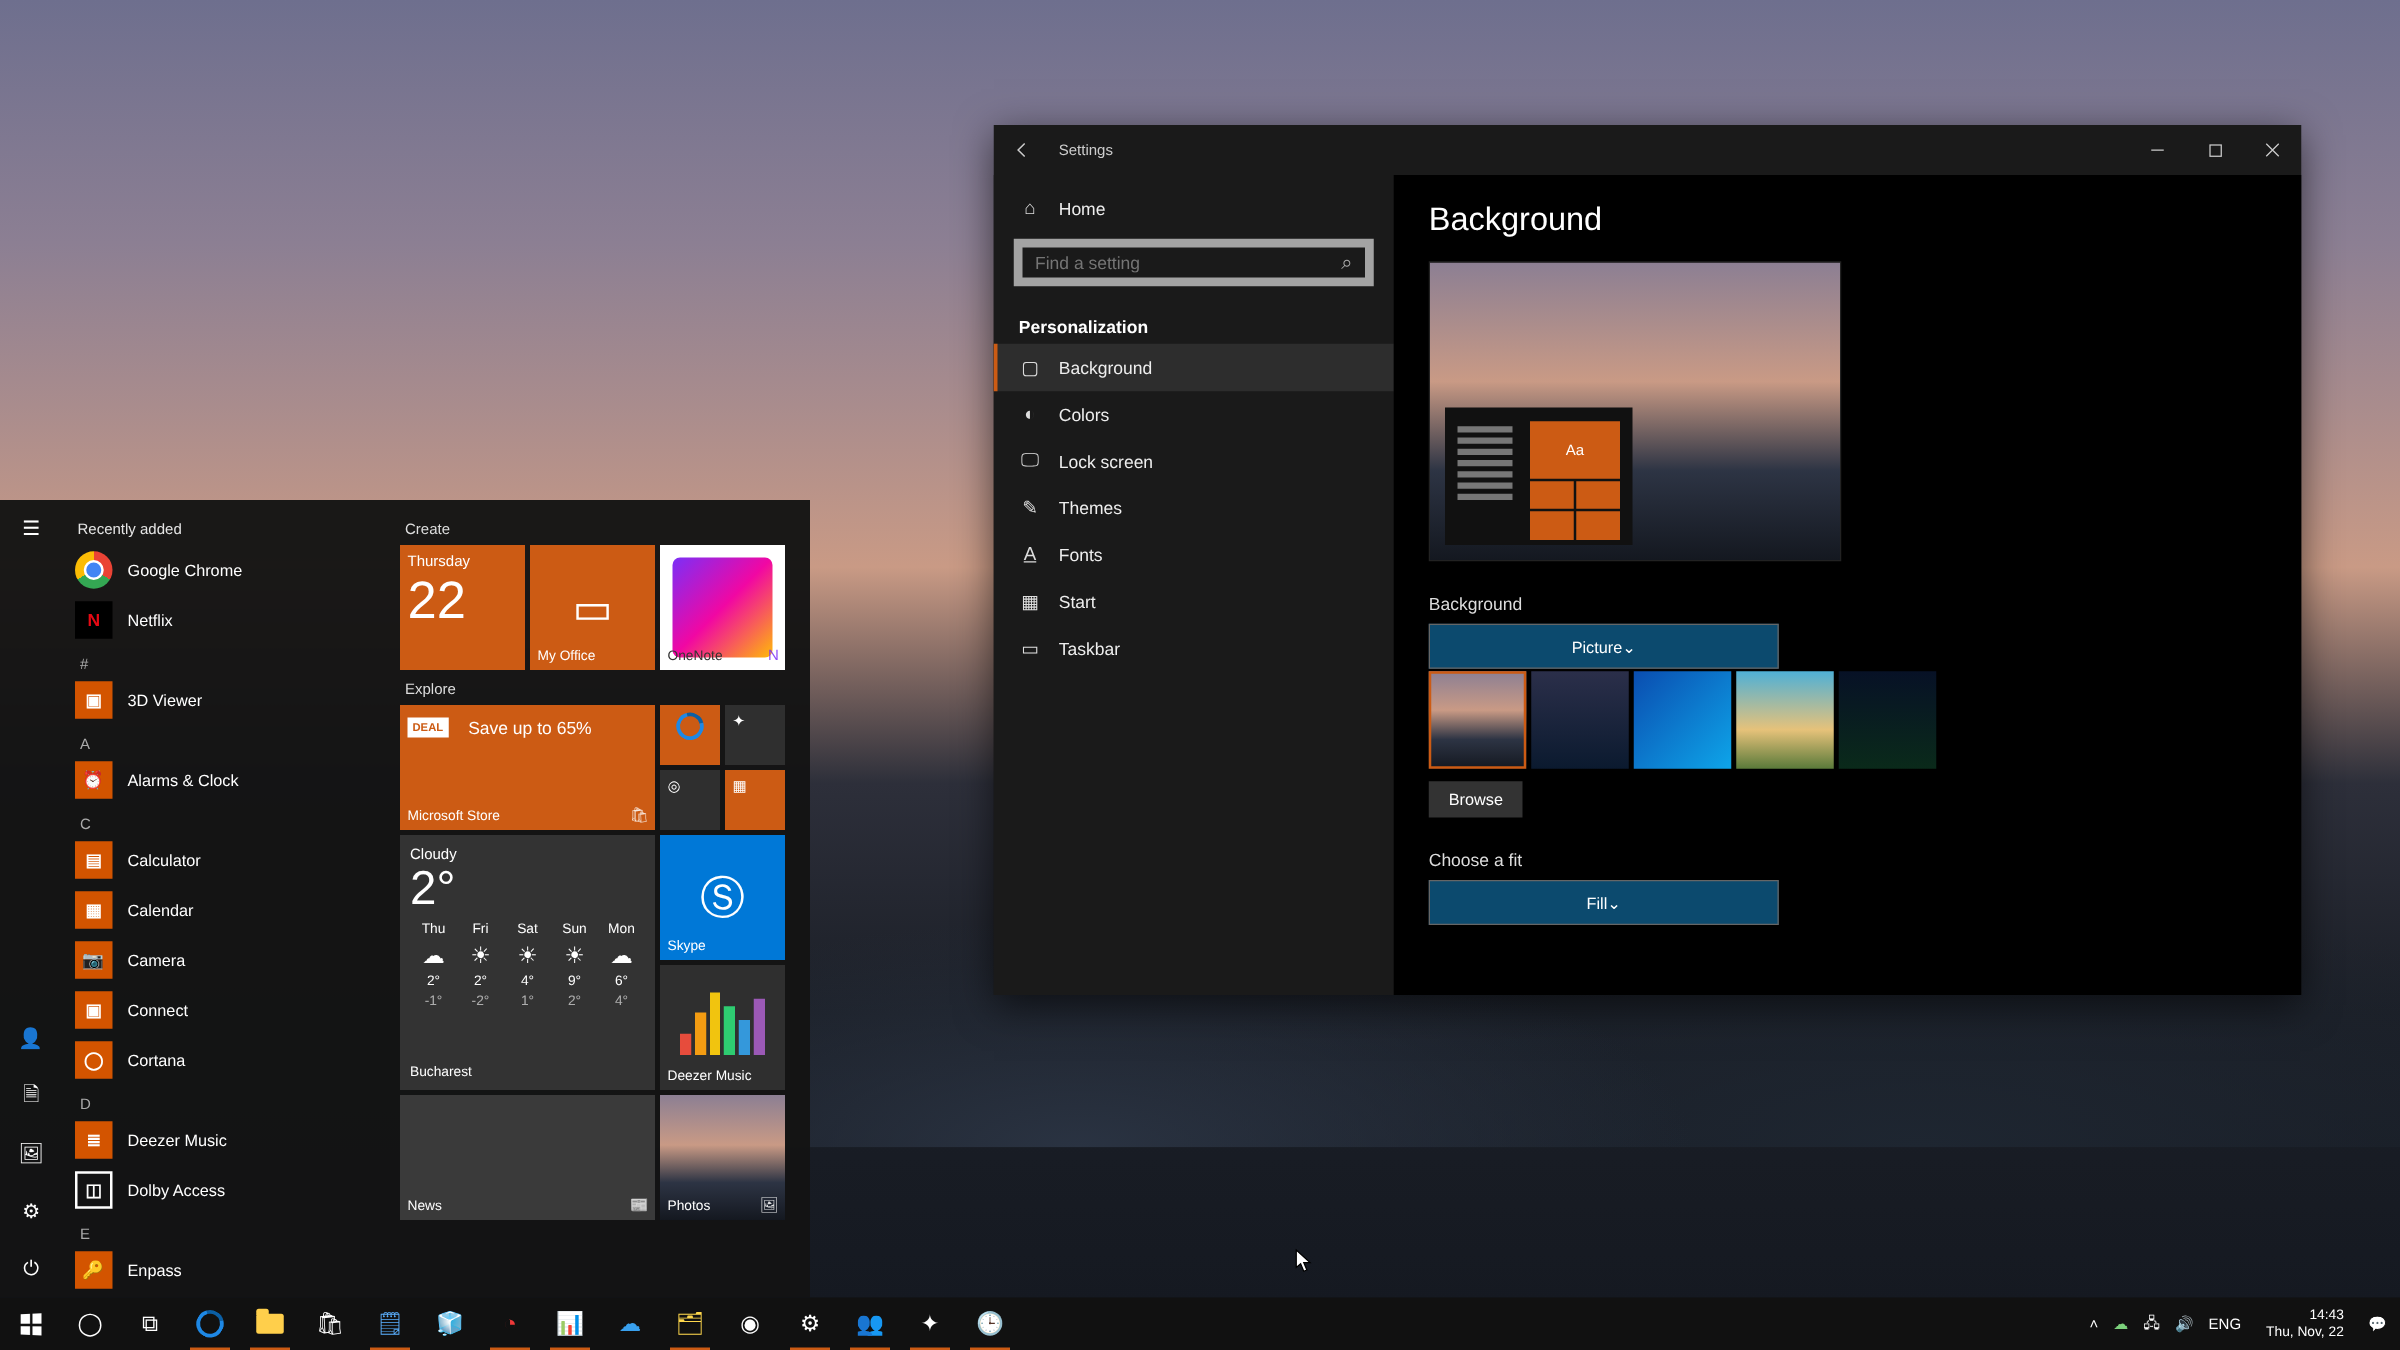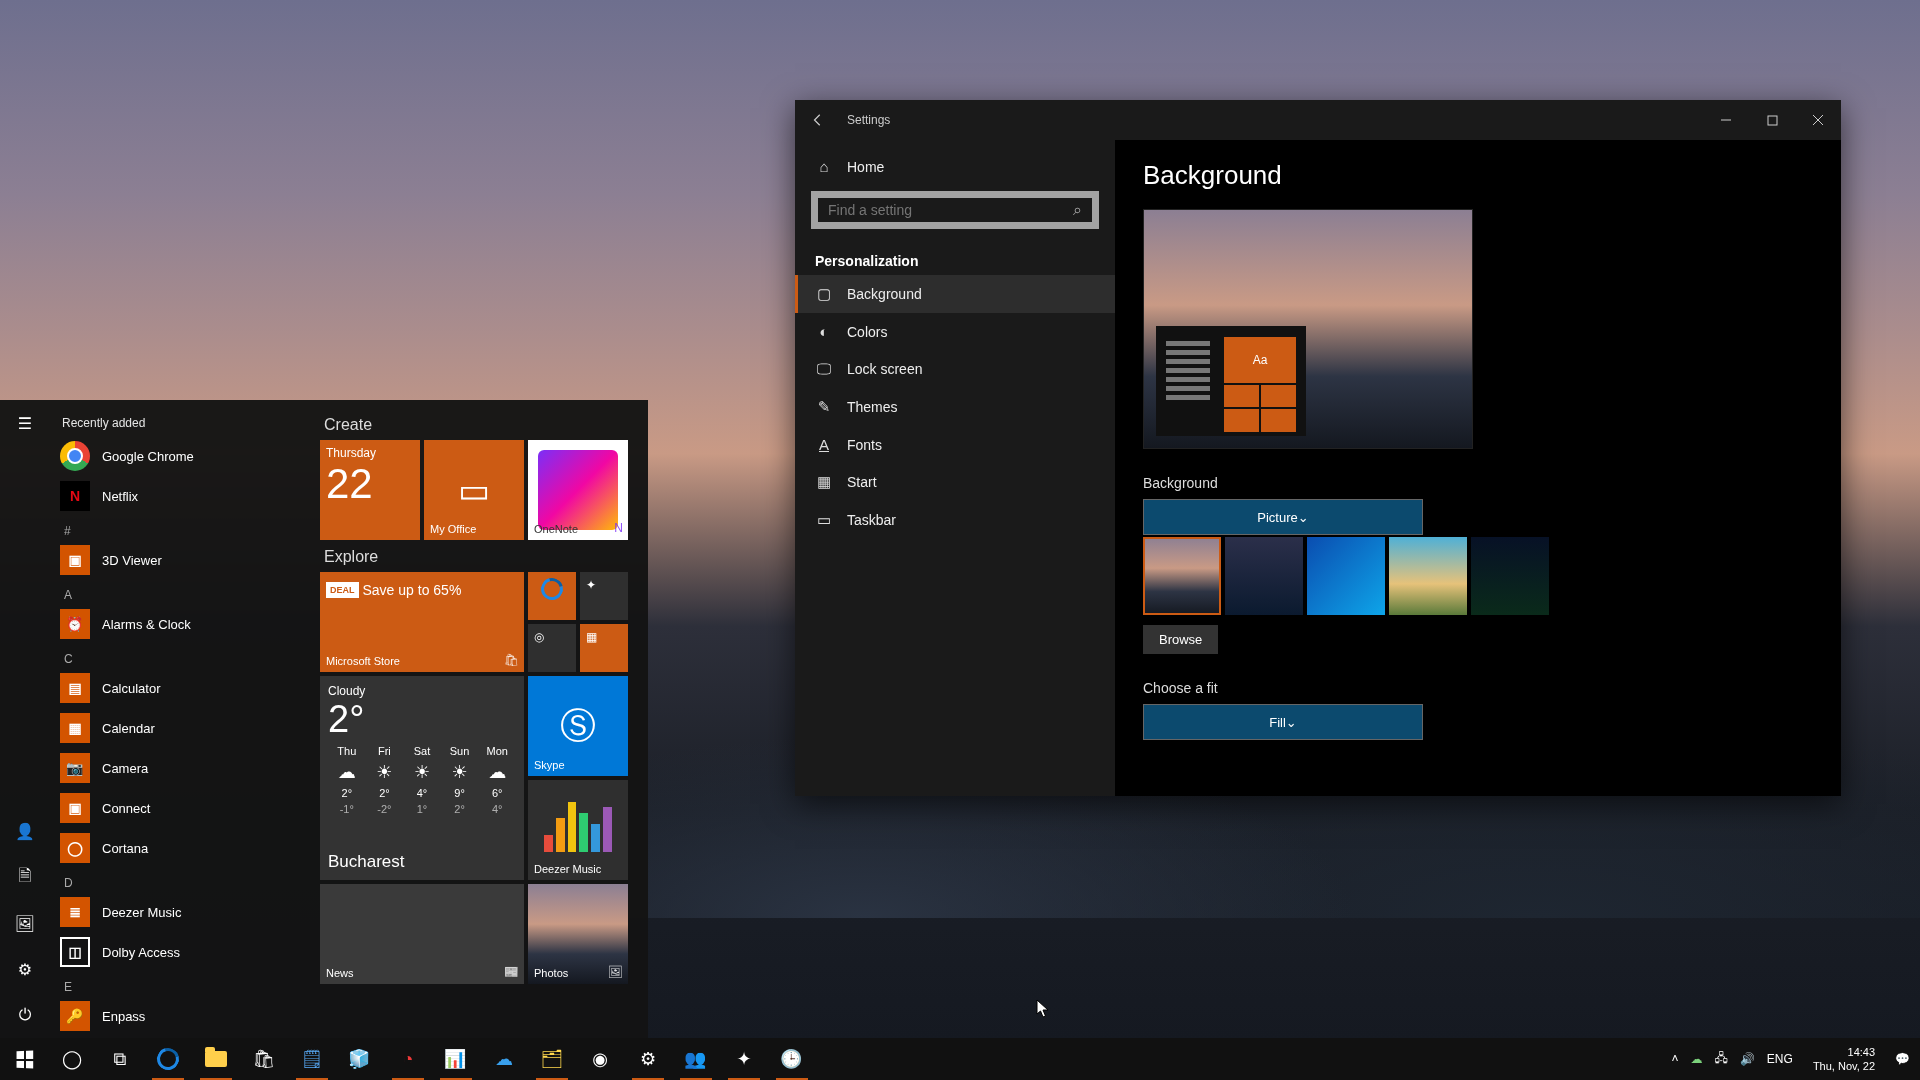--- a/index.html
+++ b/index.html
@@ -31,21 +31,21 @@
 .sm-heading { padding: 10px 12px 6px; font-size: 12px; color: #e5e5e5; }
 .sm-letter { padding: 8px 14px 2px; color: #aaa; font-size: 12px; }
 .sm-item { display:flex; align-items:center; gap: 12px; padding: 5px 10px; cursor:pointer; }
 .sm-ico { width: 30px; height: 30px; display:flex; align-items:center; justify-content:center; font-size:14px; font-weight:600; }
 .sq-orange { background:#d35400; color:#fff; }
 .sq-outline { border:2px solid #fff; color:#fff; }
 .chrome { background: conic-gradient(#ea4335 0 120deg, #34a853 120deg 240deg, #fbbc05 240deg 360deg); border-radius:50%; position:relative;}
 .chrome::after{content:"";position:absolute;inset:7px;background:#4285f4;border-radius:50%;border:2px solid #fff;}
 .netflix { background:#000; color:#e50914; font-weight:bold; }
 .sm-tiles { flex:1; padding: 8px 12px 0 0; }
-.tile-group-label { font-size: 16px; color:#ddd; padding: 8px 0 6px 4px; }
+.tile-group-label { font-size: 12px; color:#ddd; padding: 8px 0 6px 4px; }
 .tiles { display:flex; flex-wrap:wrap; gap:4px; }
 .tile { position:relative; background:#cc5b14; color:#fff; font-size:12px; padding:6px; overflow:hidden;}
 .tile.med { width:100px; height:100px; }
 .tile.small { width:48px; height:48px; }
 .tile.wide { width:204px; height:100px; }
 .tile.dark { background:#2f2f2f; }
 .tile.blue { background:#0078d7; }
 .tile.weather { background:#333; width:204px; height:204px; display:flex; flex-direction:column; padding:8px;}
 .tile .caption { position:absolute; left:6px; bottom:5px; font-size:11px; }
 .tile .corner { position:absolute; right:5px; bottom:5px; font-size:12px; opacity:.85;}
@@ -312,21 +312,21 @@
         <div class="tile med onenote" style="background:#fff;">
           <div style="position:absolute;inset:10px;background:linear-gradient(135deg,#7b2ff7,#f107a3,#ffba08);border-radius:6px"></div>
           <div class="caption" style="color:#333">OneNote</div>
           <div class="corner" style="color:#7b2ff7">N</div>
         </div>
       </div>
 
       <div class="tile-group-label">Explore</div>
       <div class="tiles">
         <div class="tile wide">
-          <div style="display:flex;align-items:center;gap:4px;margin-top:4px">
+          <div style="display:flex;align-items:center;gap:16px;margin-top:4px">
             <span style="background:#fff;color:#cc5b14;font-size:9px;padding:3px 4px;font-weight:bold">DEAL</span>
             <span style="font-size:14px">Save up to 65%</span>
           </div>
           <div class="caption">Microsoft Store</div>
           <div class="corner">🛍</div>
         </div>
         <div class="tile med" style="padding:0;display:grid;grid-template-columns:1fr 1fr;grid-template-rows:1fr 1fr;gap:4px;background:transparent">
           <div class="tile small">
               <div class="edge-ico" style="margin:auto"></div>
             </div>
@@ -360,21 +360,21 @@
               <div class="wcol">9°</div>
               <div class="wcol">6°</div>
             </div>
           <div class="wrow" id="wlo" style="opacity:.6">
               <div class="wcol">-1°</div>
               <div class="wcol">-2°</div>
               <div class="wcol">1°</div>
               <div class="wcol">2°</div>
               <div class="wcol">4°</div>
             </div>
-          <div style="margin-top:auto;font-size:17px">Bucharest</div>
+          <div style="margin-top:auto;font-size:11px">Bucharest</div>
         </div>
         <div style="display:flex;flex-direction:column;gap:4px">
           <div class="tile med blue">
             <div style="position:absolute;inset:0;display:flex;align-items:center;justify-content:center;font-size:36px">Ⓢ</div>
             <div class="caption">Skype</div>
           </div>
           <div class="tile med dark">
             <div style="position:absolute;inset:16px 16px 28px;display:flex;align-items:flex-end;gap:3px">
               <span style="flex:1;height:30%;background:#e74c3c"></span>
                 <span style="flex:1;height:60%;background:#f39c12"></span>

